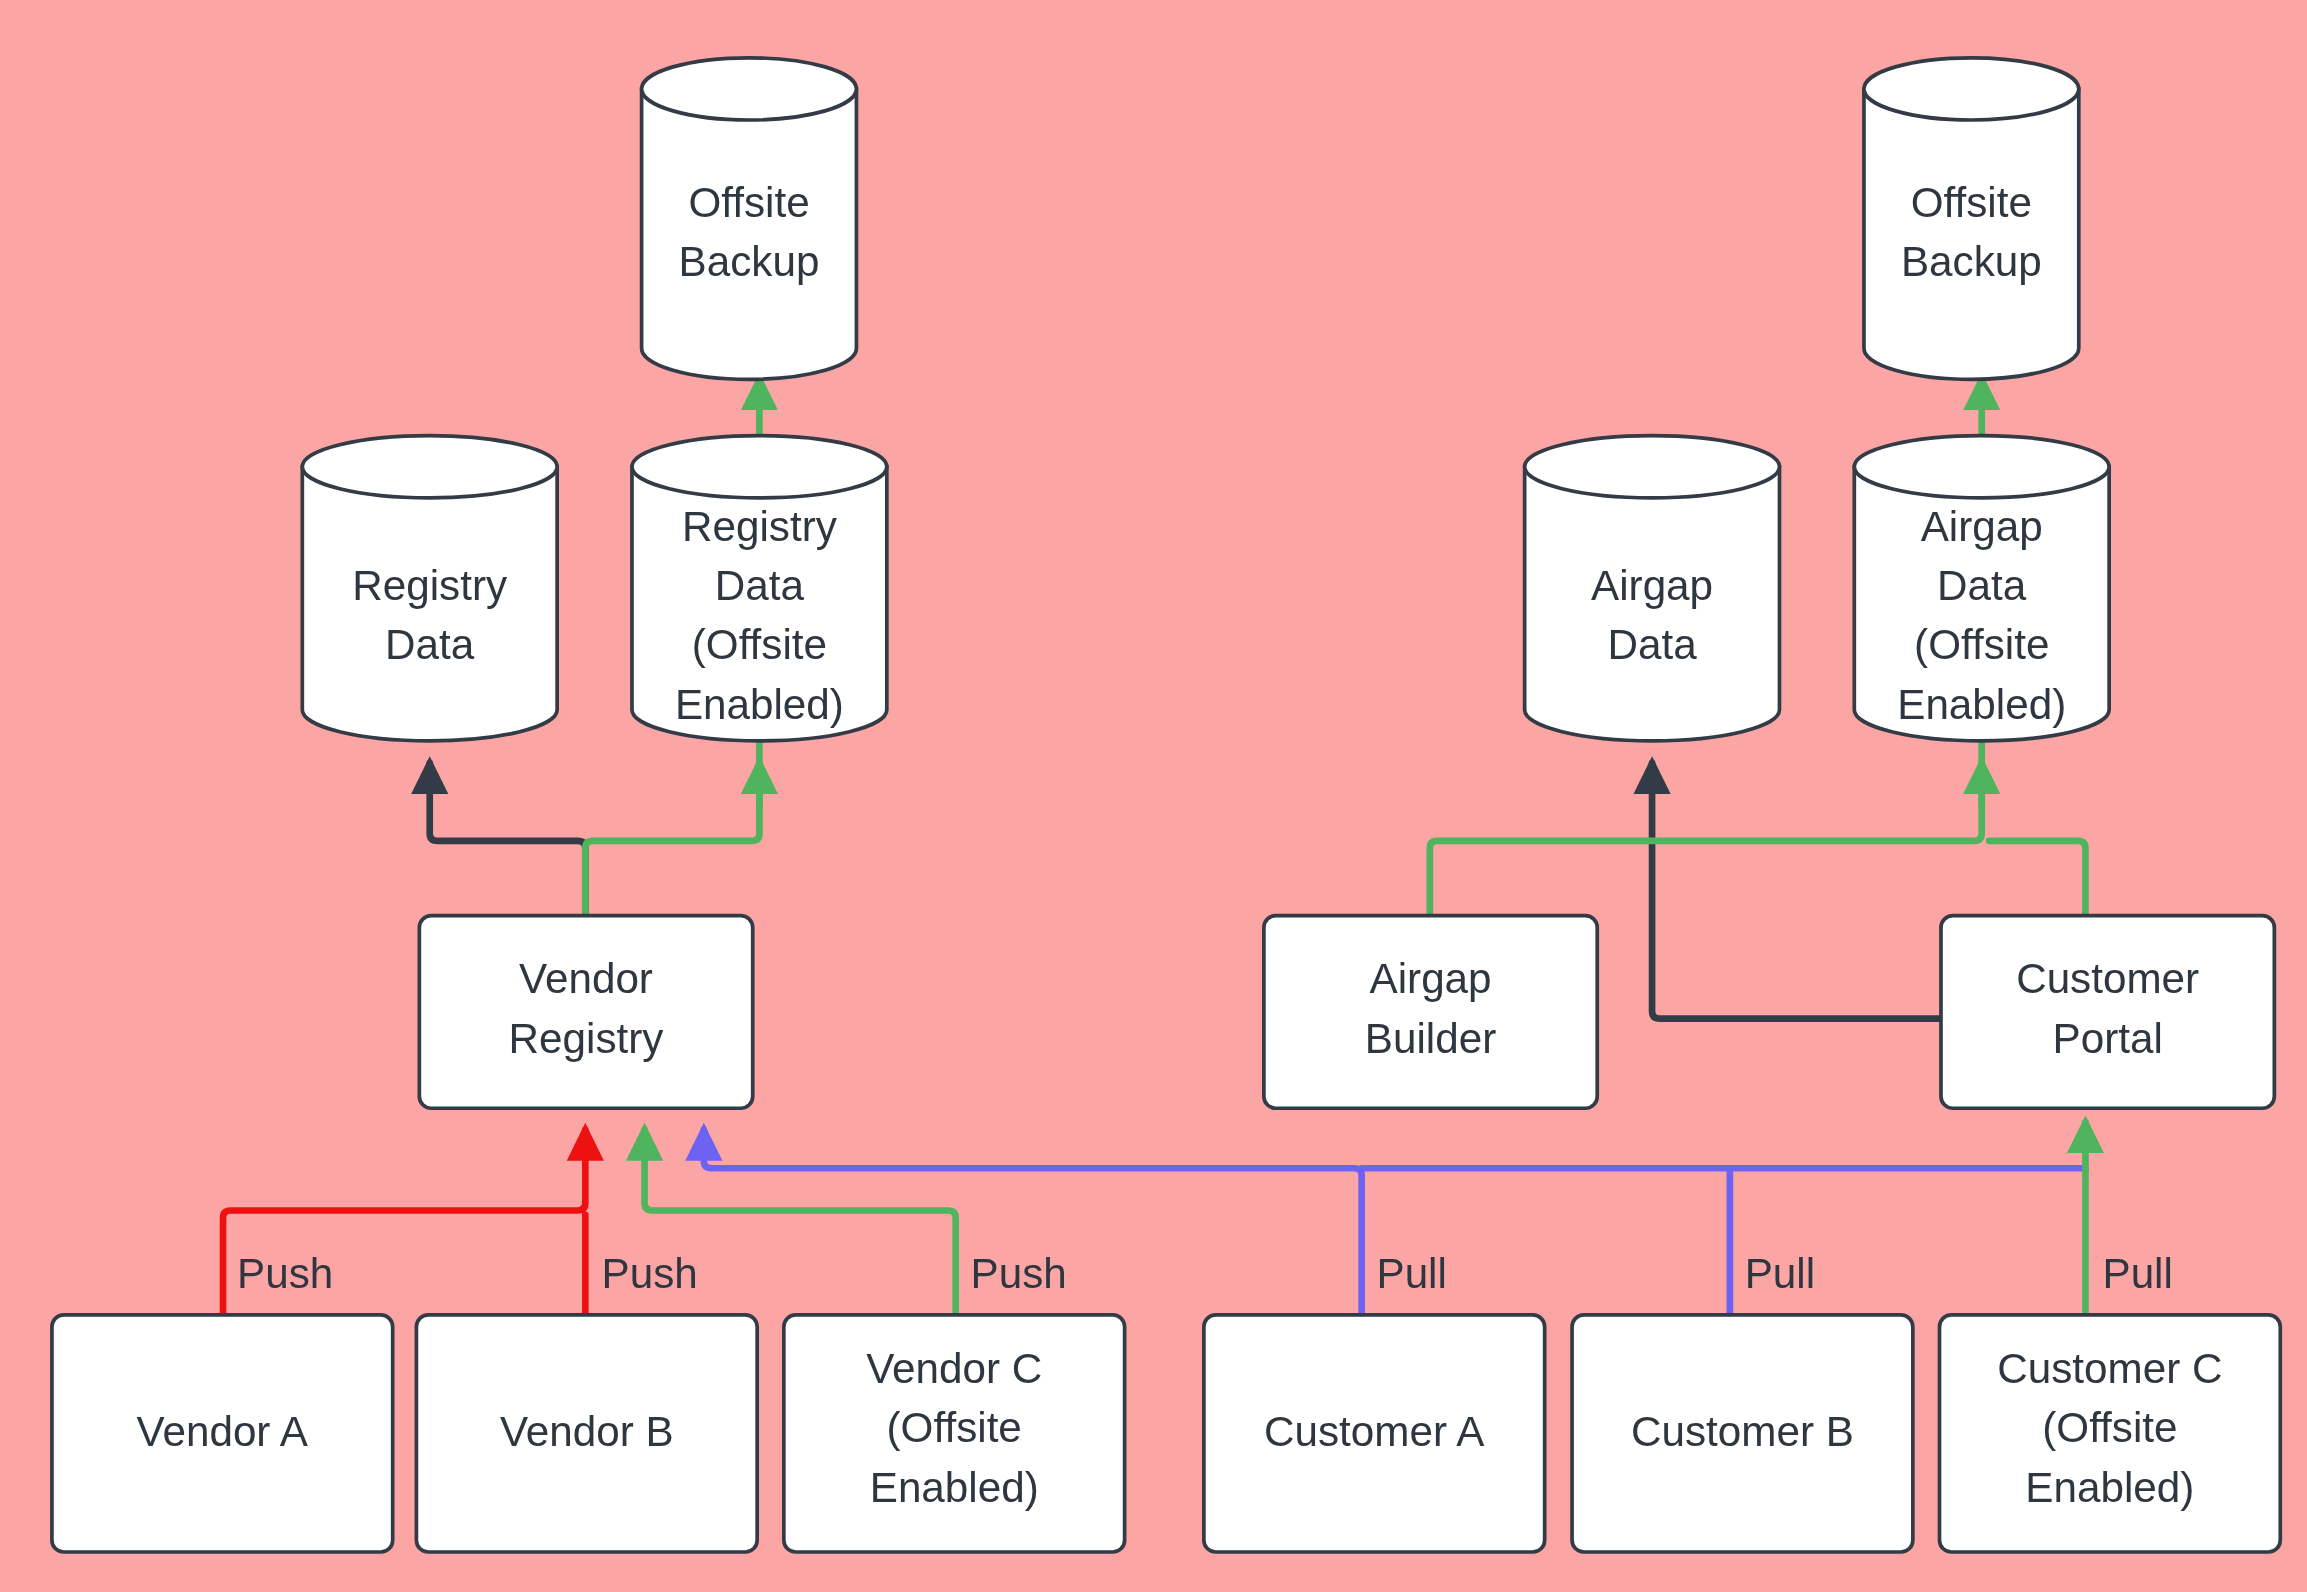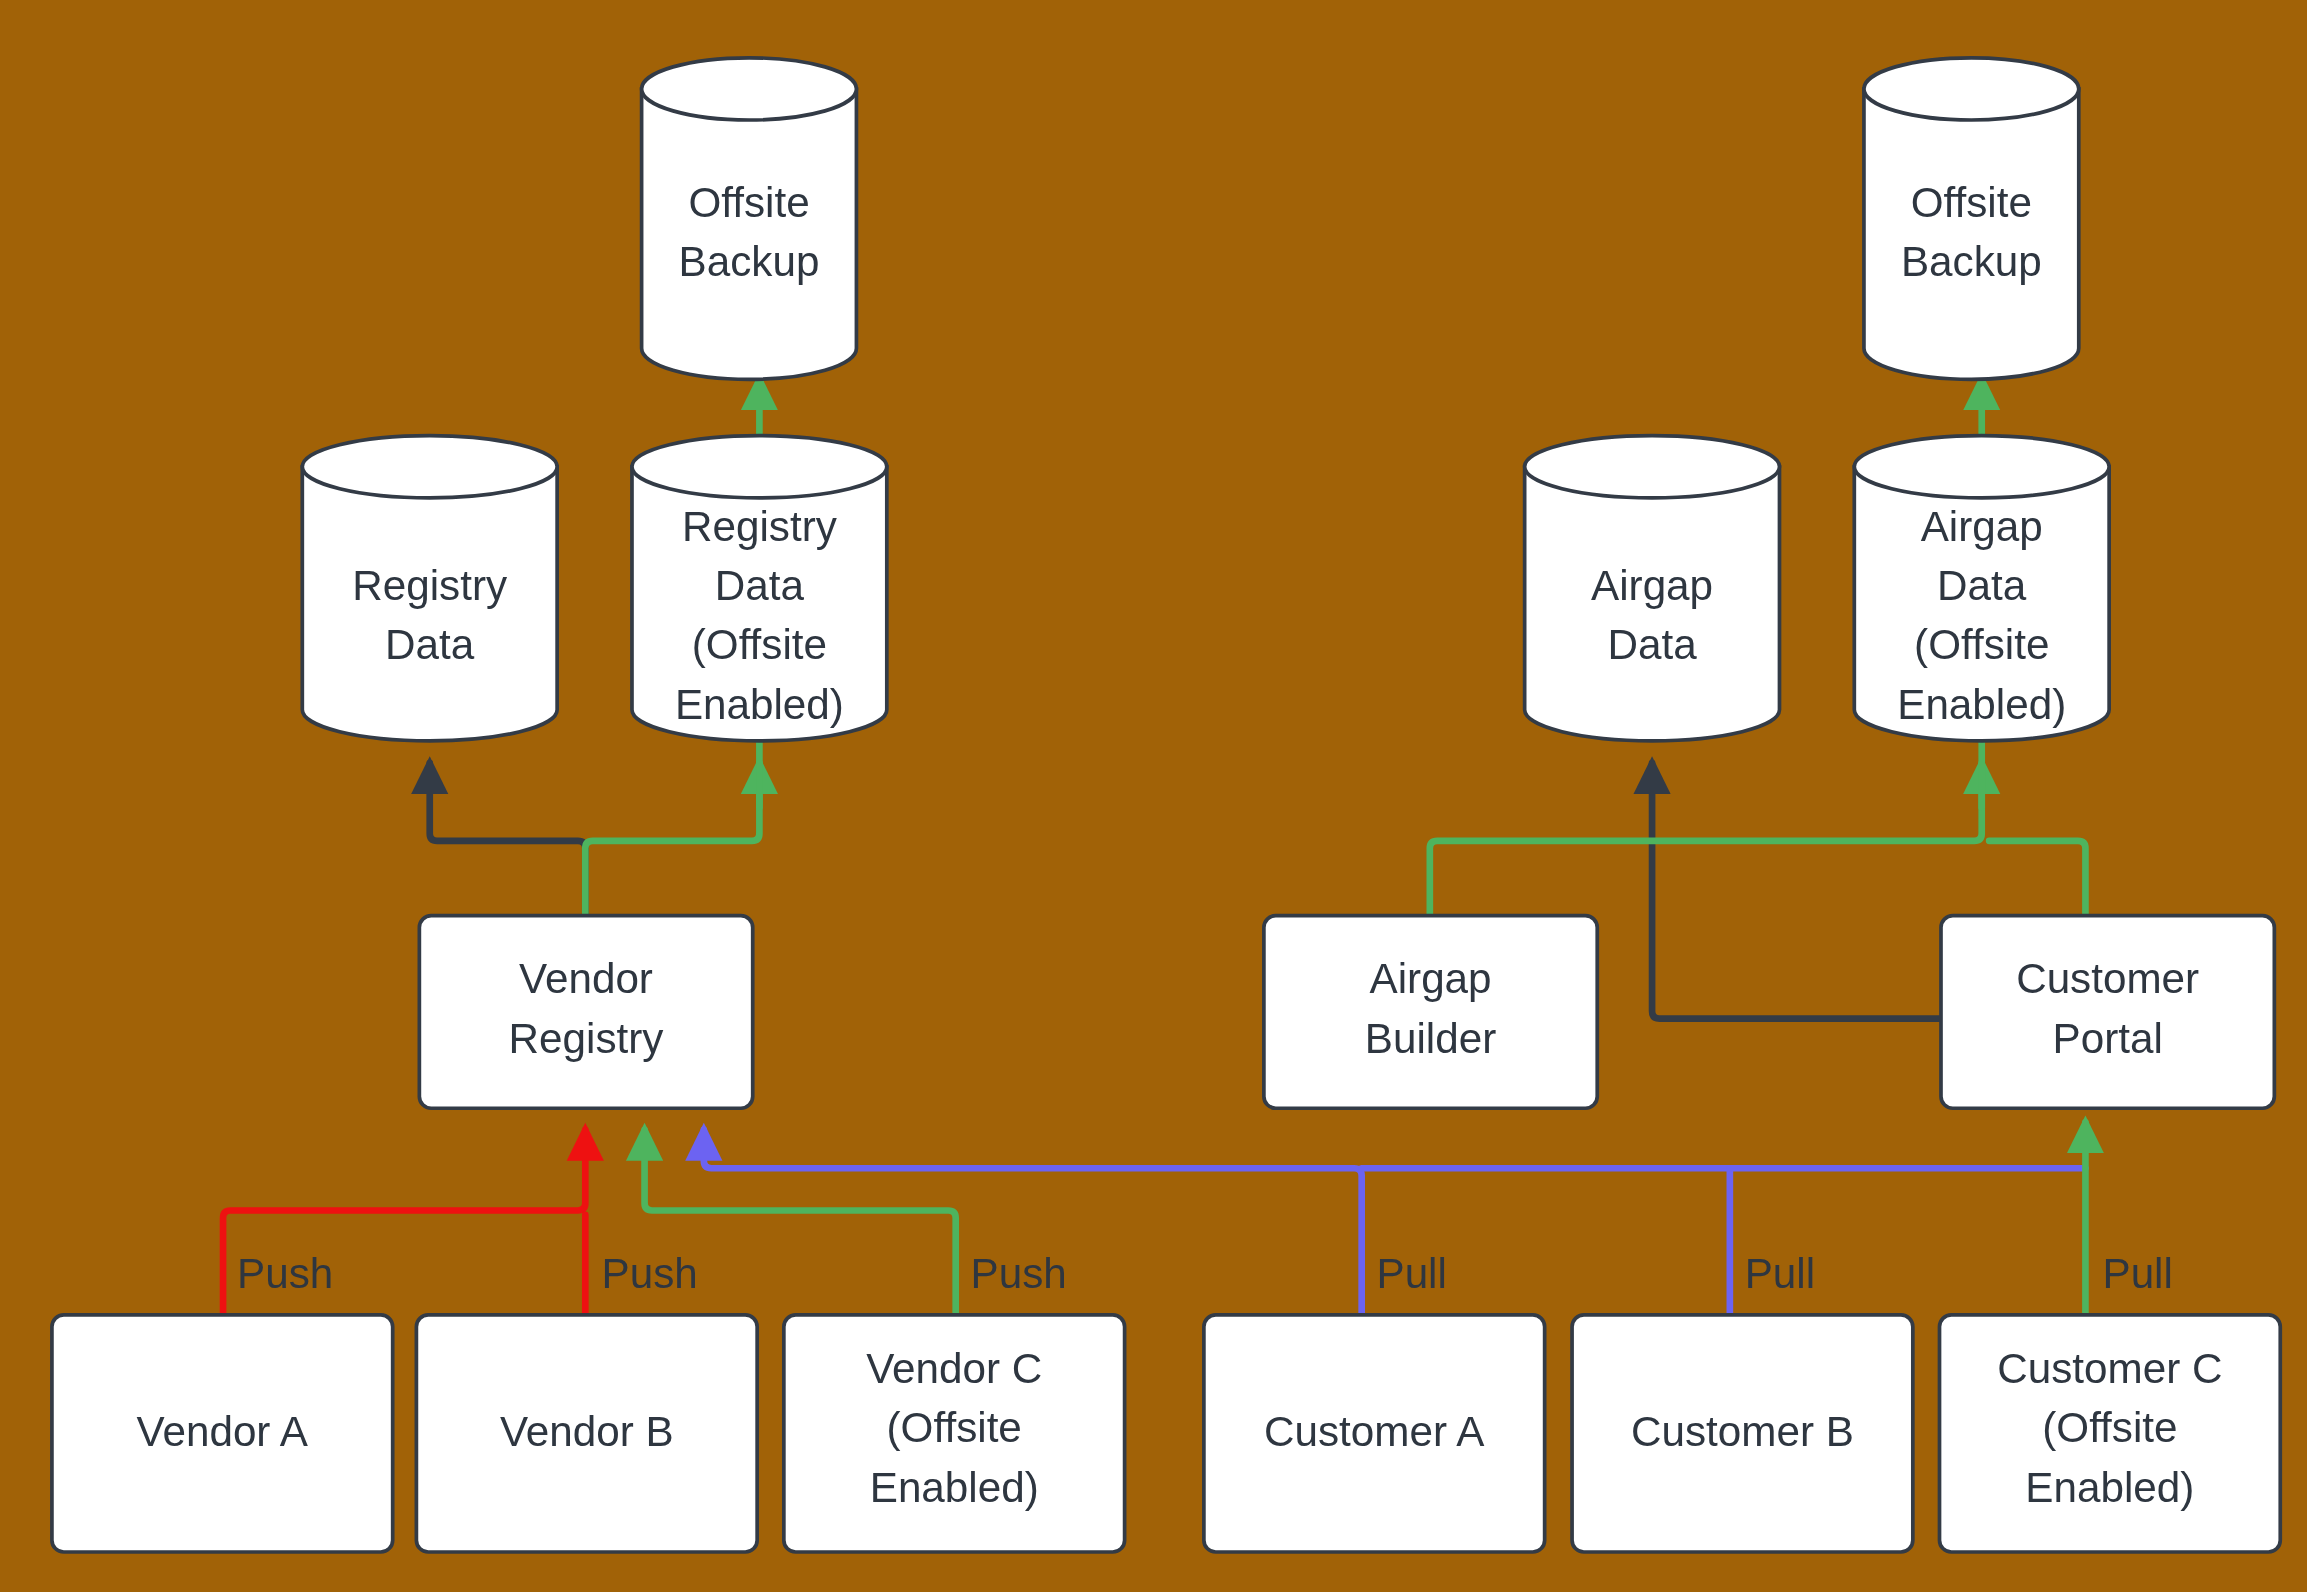--- a/index.html
+++ b/index.html
@@ -11,21 +11,21 @@
   body {
     width: 2307px;
     height: 1592px;
     font-family: "Liberation Sans", sans-serif;
     overflow: hidden;
   }
   #diagram-root {
     position: relative;
     width: 2307px;
     height: 1592px;
-    background: #a16207;
+    background: #fca5a5;
   }
   svg.diagram {
     display: block;
     width: 2307px;
     height: 1592px;
   }
   .node-shape {
     fill: #ffffff;
     stroke: #333b46;
     stroke-width: 5;

